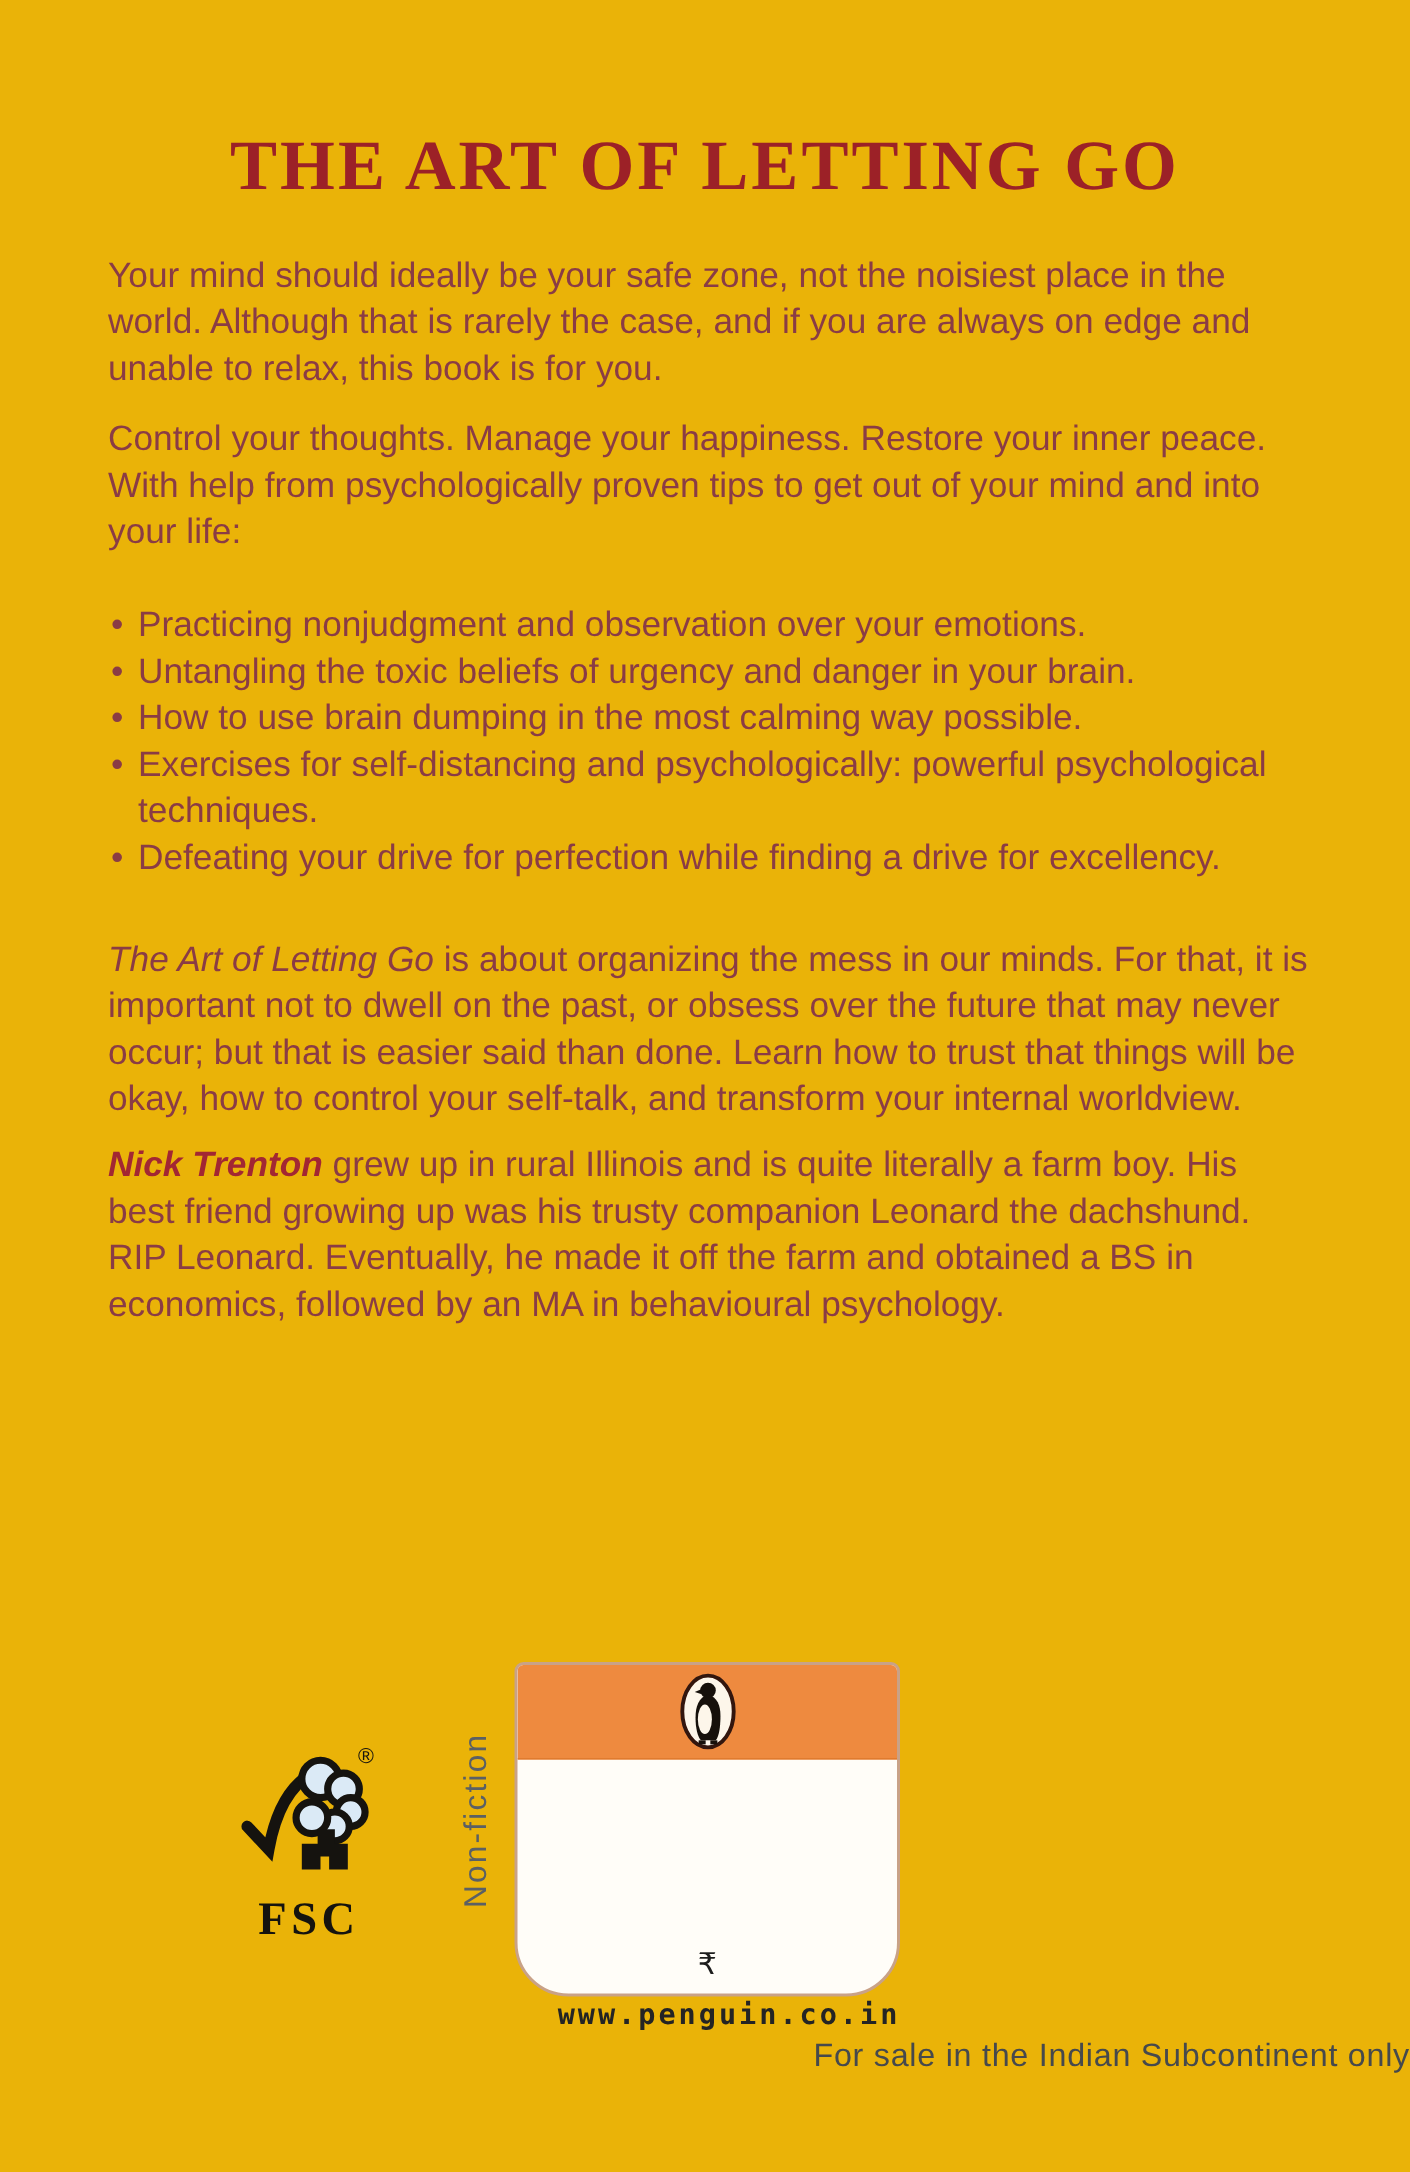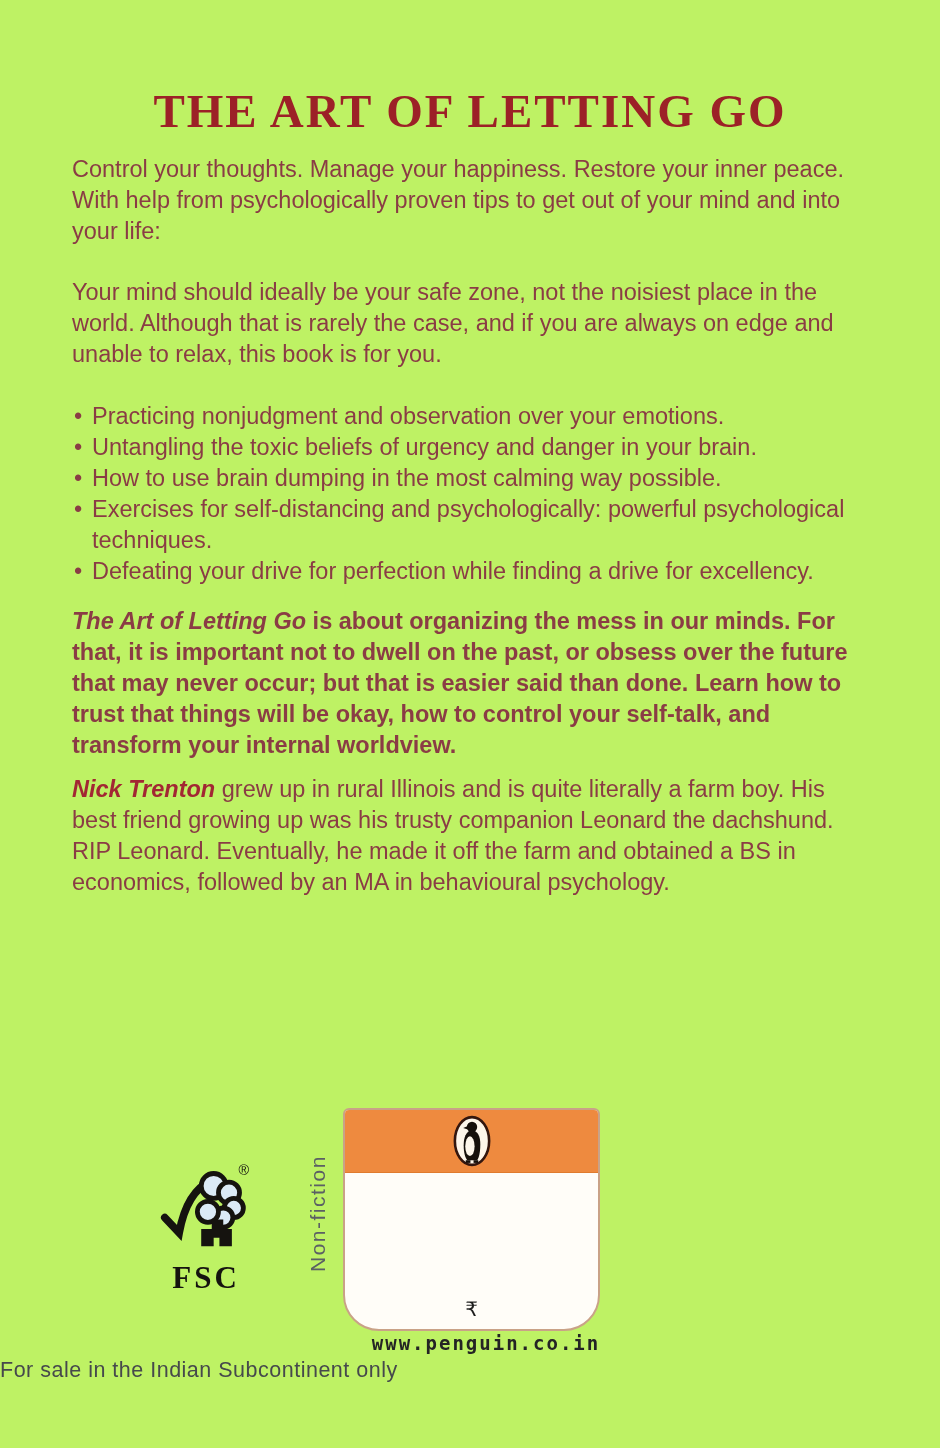--- a/index.html
+++ b/index.html
@@ -1,20 +1,20 @@
 <!DOCTYPE html>
 <html><head>
 <meta charset="utf-8">
 <style>
   html, body { margin: 0; padding: 0; }
   .cover {
     position: relative;
     width: 940px;
     height: 1448px;
-    background: #bef264;
+    background: #eab308;
     font-family: "Liberation Sans", sans-serif;
     overflow: hidden;
   }
   .book-title {
     margin: 0;
     padding-top: 86px;
     text-align: center;
     font-family: "Liberation Serif", serif;
     font-weight: 600;
     font-size: 47px;
@@ -39,21 +39,21 @@
   .feature-list li {
     display: flex;
     align-items: flex-start;
   }
   .bullet-marker {
     width: 18px;
     flex: 0 0 18px;
     text-align: left;
     font-size: 23.5px;
   }
-  .para-closing { margin-top: 19px; font-weight: bold; }
+  .para-closing { margin-top: 37px; }
   .italic-title { font-style: italic; }
   .about-heading {
     margin: 38px 0 0 0;
     font-size: 23.5px;
     font-weight: bold;
     letter-spacing: 0.2px;
     color: #a22733;
   }
   .para-author { margin-top: 13px; }
   .author-name { font-weight: bold; color: #a22733; font-style: italic; }
@@ -128,36 +128,36 @@
     font-family: "DejaVu Sans Mono", monospace;
     font-weight: bold;
     font-size: 19px;
     letter-spacing: 2px;
     color: #242424;
   }
   .sale-note {
     position: absolute;
     left: 0; width: 940px;
     top: 258px;
-    text-align: left;
+    text-align: right;
     font-size: 21.5px;
     letter-spacing: 0.5px;
     color: #46494c;
   }
 </style>
 </head>
 <body>
 
 <div class="cover">
 
   <h1 class="book-title">THE ART OF LETTING GO</h1>
 
   <div class="content">
+    <p class="para para-intro">Your mind should ideally be your safe zone, not the noisiest place in the world. Although that is rarely the case, and if you are always on edge and unable to relax, this book is for you.</p>
     <p class="para para-promise">Control your thoughts. Manage your happiness. Restore your inner peace. With help from psychologically proven tips to get out of your mind and into your life:</p>
-    <p class="para para-intro">Your mind should ideally be your safe zone, not the noisiest place in the world. Although that is rarely the case, and if you are always on edge and unable to relax, this book is for you.</p>
 
     <ul class="feature-list">
       <li>
         <span class="bullet-marker">•</span>
         <span>Practicing nonjudgment and observation over your emotions.</span>
       </li>
       <li>
         <span class="bullet-marker">•</span>
         <span>Untangling the toxic beliefs of urgency and danger in your brain.</span>
       </li>

